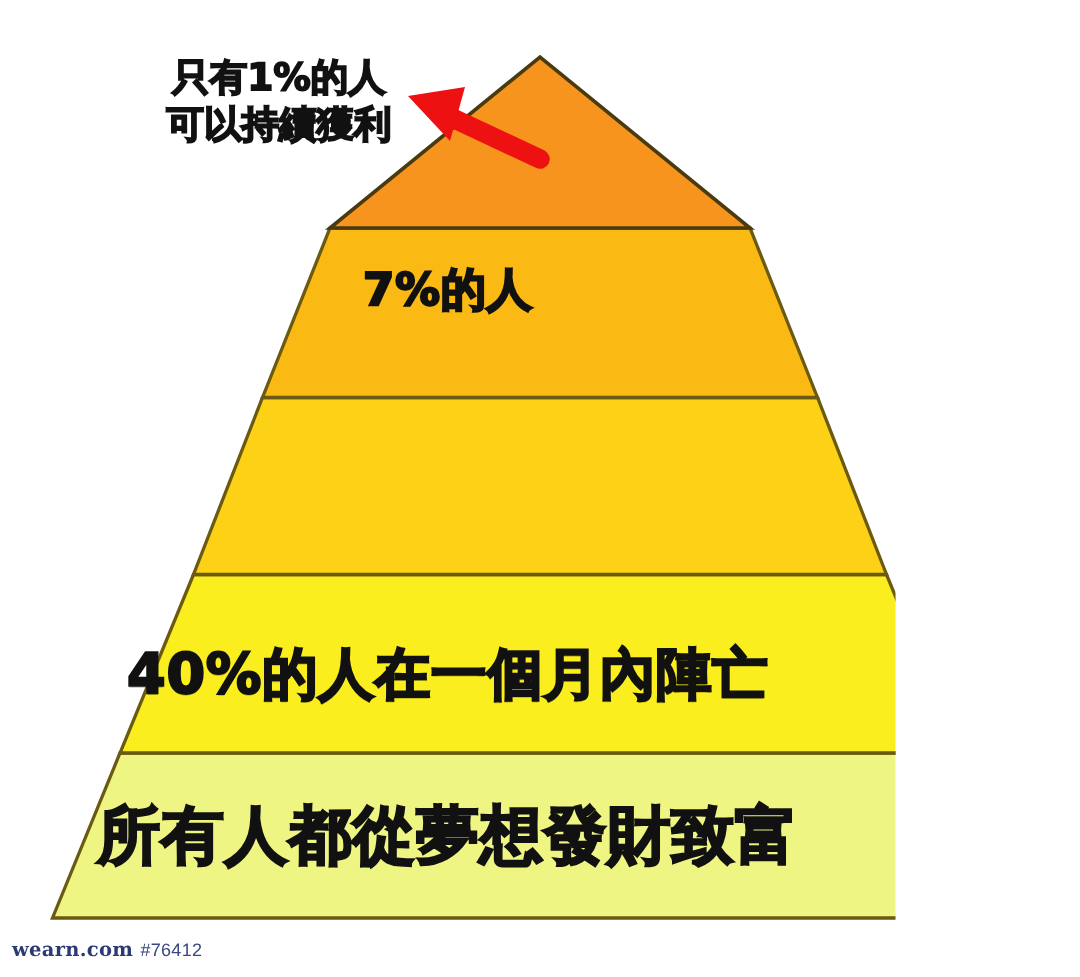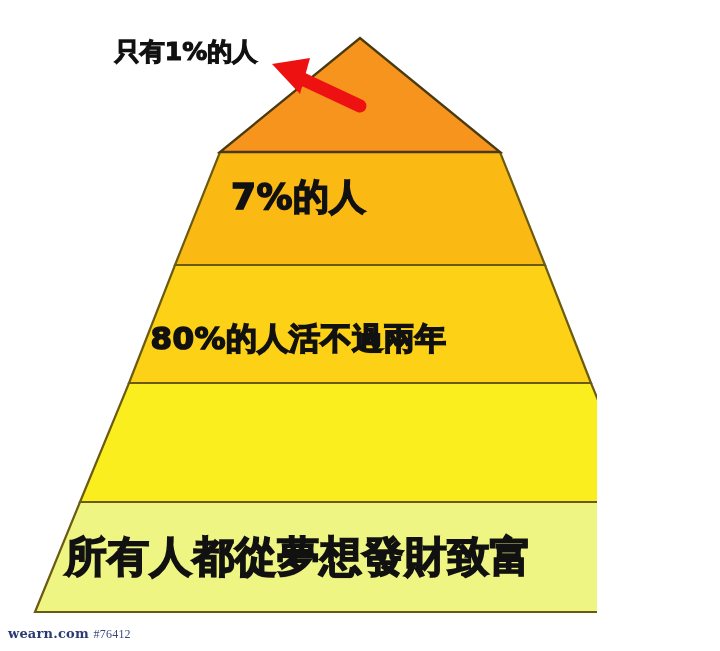--- a/index.html
+++ b/index.html
@@ -35,21 +35,21 @@
     letter-spacing: 0.5px;
     white-space: nowrap;
     font-family: "DejaVu Sans", "Liberation Sans", sans-serif;
     -webkit-text-stroke: 1.6px #111111;
     text-shadow: 0 1px 0 rgba(0,0,0,0.25);
     pointer-events: none;
   }
   #tier-label-2 {
     left: 0; right: 0;
     top: 178px;
-    font-size: 36px;
+    font-size: 30px;
   }
   #tier-label-3 {
     left: 0; right: 0;
     top: 322px;
     font-size: 31px;
   }
   #tier-label-4 {
     left: 0; right: 0;
     top: 430px;
     font-size: 37px;
@@ -79,21 +79,21 @@
     left: 8px;
     top: 626px;
     font-size: 13px;
     color: #2b3a72;
     font-family: "DejaVu Serif", "Liberation Serif", serif;
     font-weight: bold;
     letter-spacing: 0.2px;
   }
   #watermark .wm-id {
     font-weight: normal;
-    font-family: Liberation Serif, serif;
+    font-family: Liberation Sans, sans-serif;
     font-size: 12px;
     color: #3a4a80;
   }
 </style>
 </head>
 <body>
 
 <div id="stage">
 
   <svg id="pyramid-svg" viewBox="0 0 720 651">
@@ -109,30 +109,31 @@
     <polygon points="220,152 500,152 360,38" fill="#F7941E" stroke="#4A3A10" stroke-width="2.4"></polygon>
 
     <g>
       <line x1="360" y1="106" x2="296" y2="76" stroke="#EE1111" stroke-width="13" stroke-linecap="round"></line>
       <polygon points="272,64 310,58 300,94" fill="#EE1111"></polygon>
     </g>
   </svg>
 
   <div id="callout">
     <span class="tier-line">只有1%的人</span>
+    <span class="tier-line">可以持續獲利</span>
   </div>
 
   <div class="tier-label" id="tier-label-2">
     <span class="tier-line">7%的人</span>
   </div>
 
-  <div class="tier-label" id="tier-label-3">
-    <span class="tier-line">80%的人活不過兩年</span>
+
+  <div class="tier-label" id="tier-label-4">
+    <span class="tier-line">40%的人在一個月內陣亡</span>
   </div>
-
 
   <div class="tier-label" id="tier-label-5">
     <span class="tier-line">所有人都從夢想發財致富</span>
   </div>
 
   <div id="watermark">
     <span>wearn.com</span>
     <span class="wm-id">#76412</span>
   </div>
 

